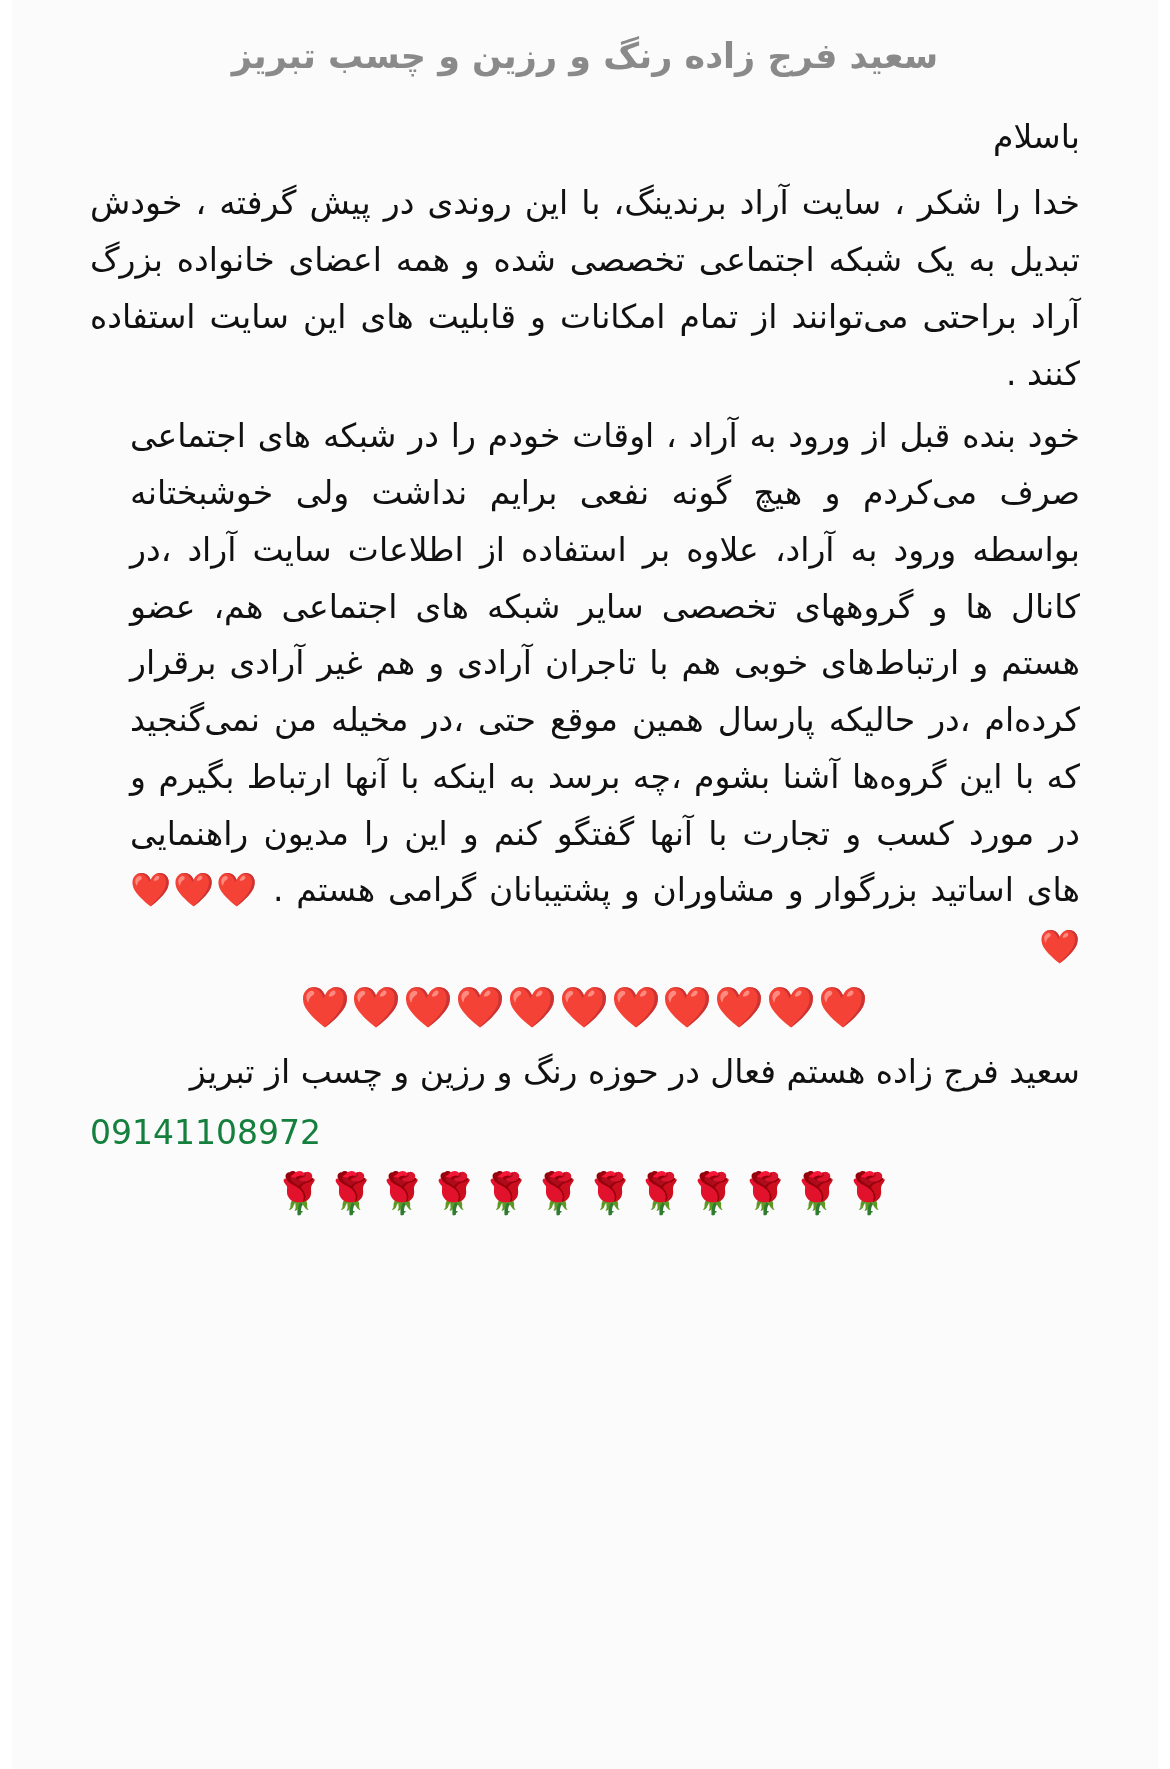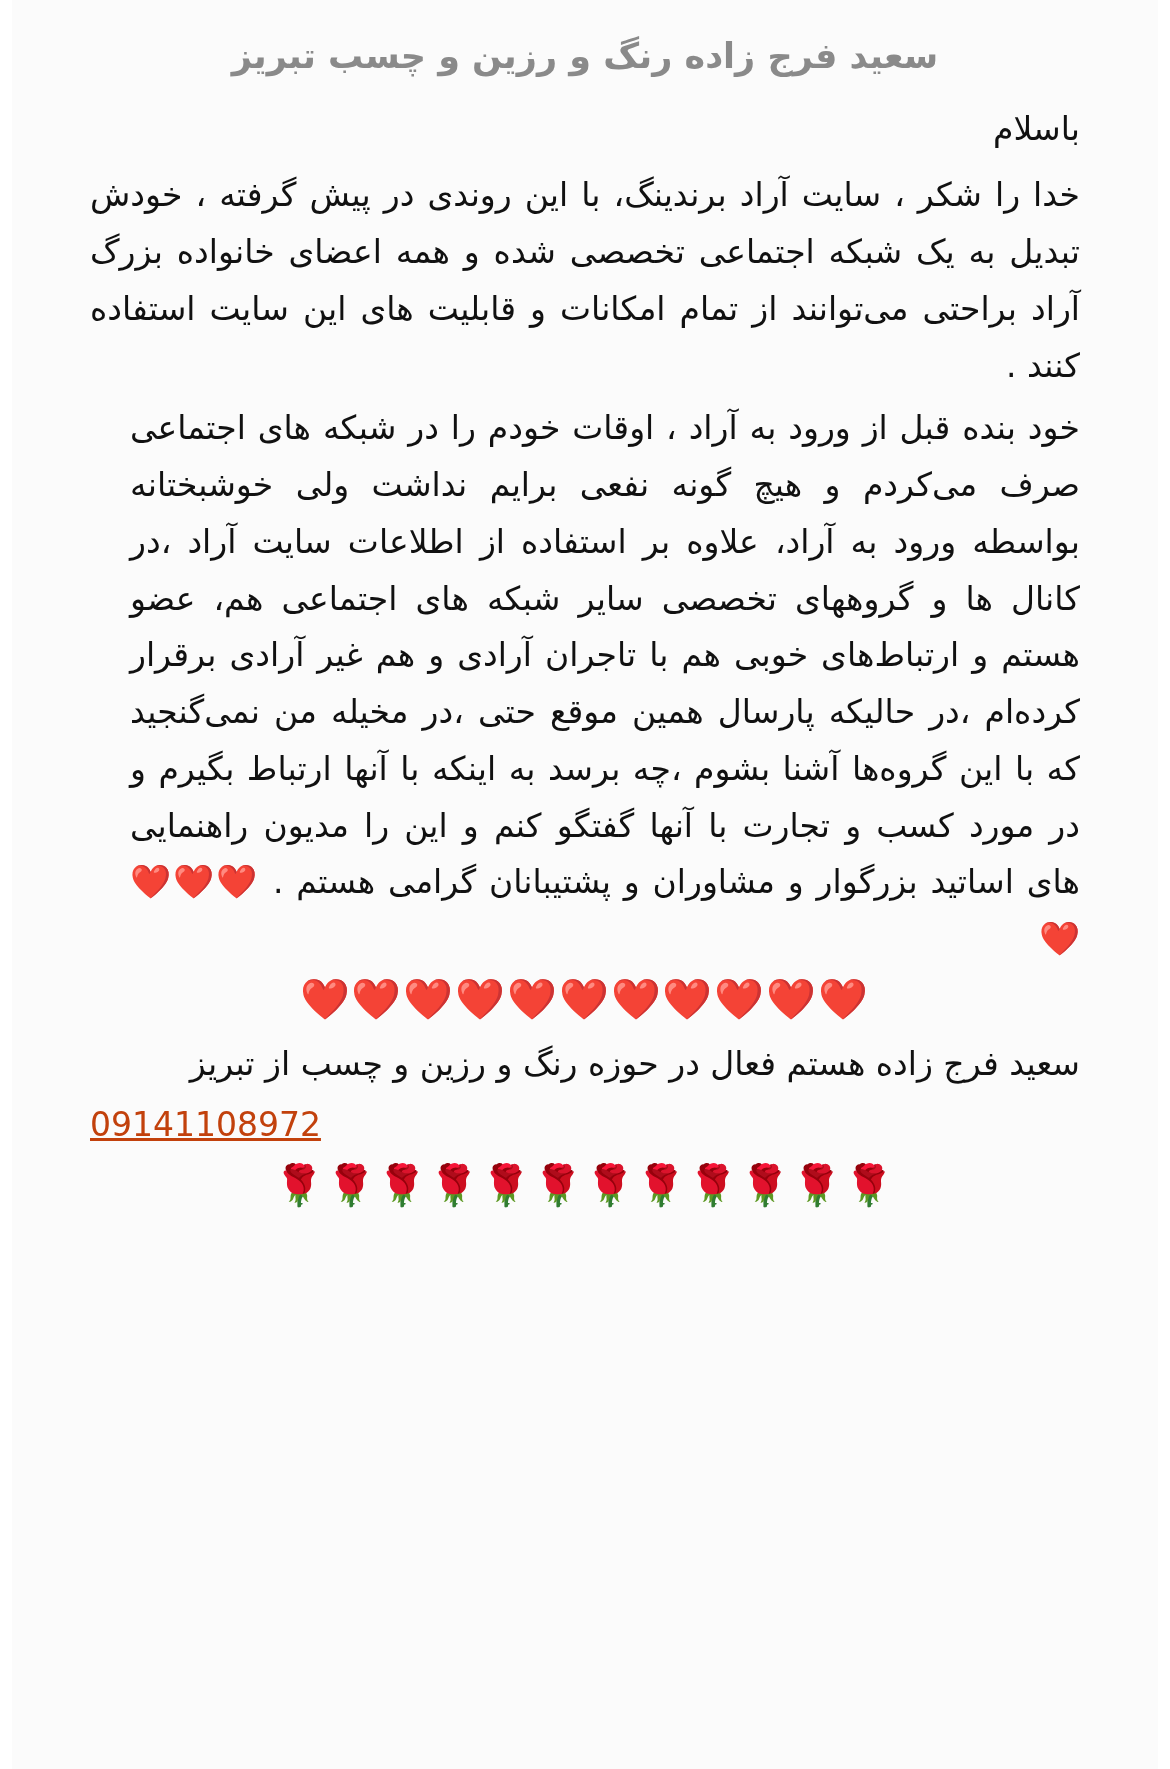--- a/index.html
+++ b/index.html
@@ -42,21 +42,21 @@
     padding: 22px 78px 0 78px;
     box-sizing: border-box;
   }
 
   .doc-title {
     text-align: center;
     font-size: 35px;
     font-weight: bold;
     color: #8a8a8a;
     line-height: 1.5;
-    margin: 8px 0 18px 0;
+    margin: 8px 0 26px 0;
     letter-spacing: 0;
   }
 
   p.body-text {
     margin: 0 0 6px 0;
     font-size: 33px;
     line-height: 1.72;
     color: #111111;
     text-align: justify;
     text-align-last: right;
@@ -82,24 +82,23 @@
     font-size: 40px;
     line-height: 1.35;
     margin: 2px 0 10px 0;
     color: #e8343c;
     letter-spacing: 2px;
   }
   .phone {
     text-align: left;
     direction: ltr;
     font-size: 33px;
-    color: #c2410c;
+    color: #15803d;
     margin: 4px 0 10px 0;
     line-height: 1.6;
-    text-decoration: underline;
   }
   .roses {
     text-align: center;
     font-size: 40px;
     letter-spacing: 2px;
     line-height: 1.2;
     margin-top: 6px;
   }
   .signature {
     text-align: justify;

